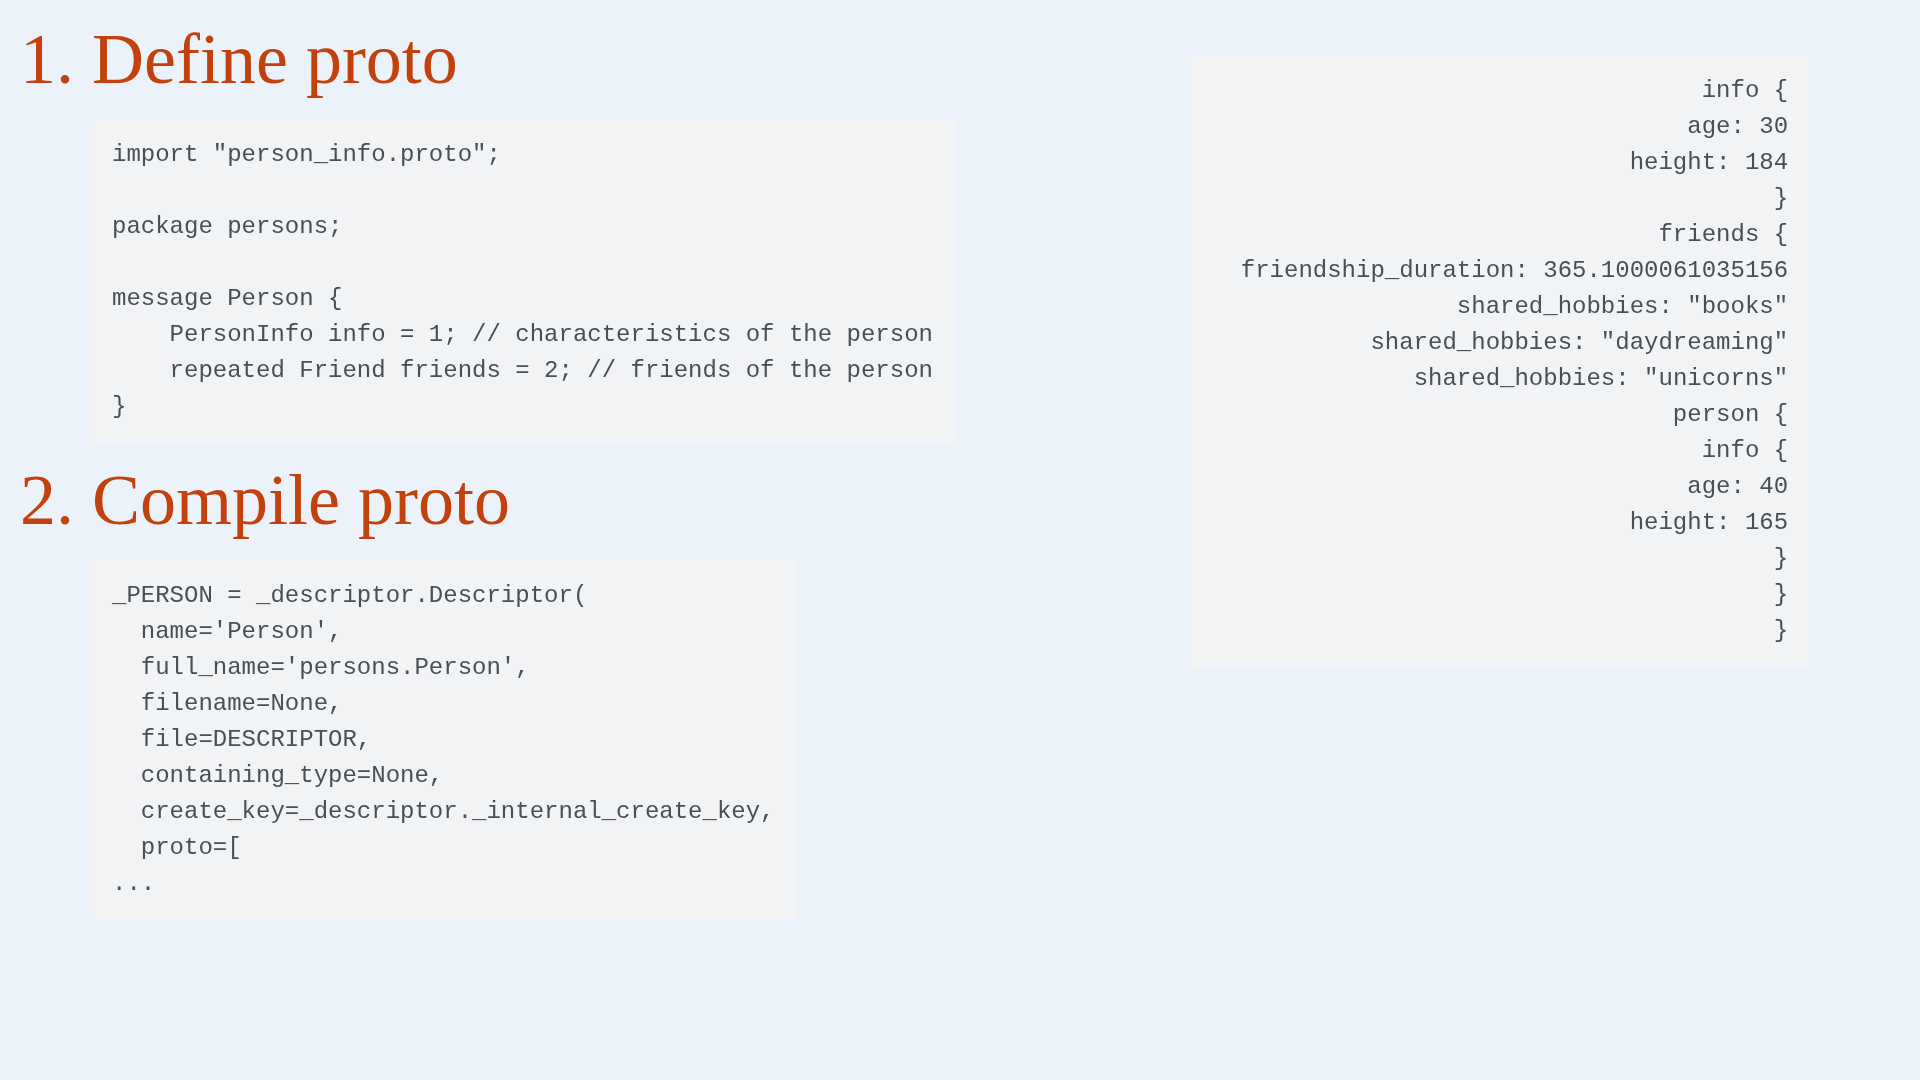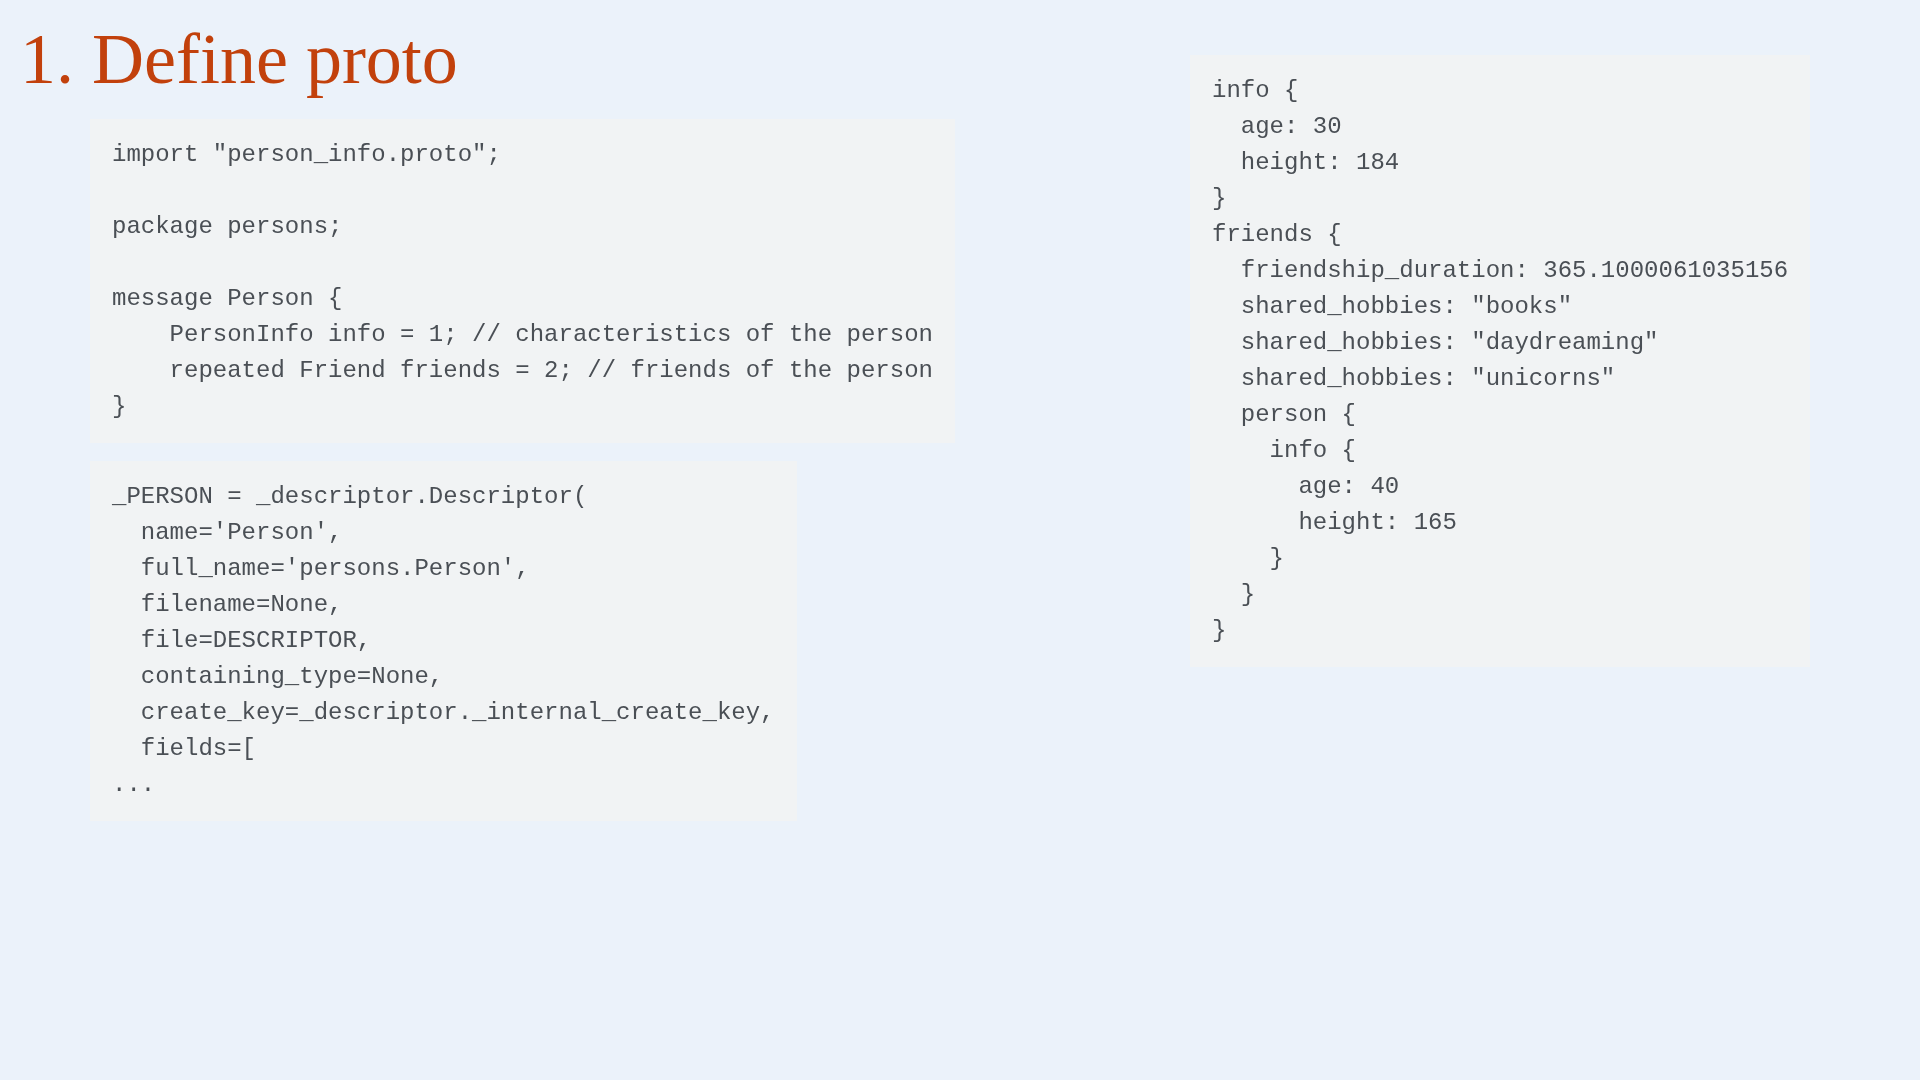--- a/index.html
+++ b/index.html
@@ -38,44 +38,46 @@
     color: #4a4f55;
     padding: 18px 22px;
     white-space: pre;
     display: inline-block;
     margin-left: 70px;
     margin-bottom: 18px;
   }
   .code-right {
     margin-left: 30px;
     margin-top: 35px;
+    text-align: right;
   }
 </style>
 </head>
 <body>
 
 <div class="col-left">
   <h1 class="section-heading">1. Define proto</h1>
   <pre class="code-block">import "person_info.proto";
 
 package persons;
 
 message Person {
     PersonInfo info = 1; // characteristics of the person
     repeated Friend friends = 2; // friends of the person
 }</pre>
 
+  <h1 class="section-heading">2. Compile proto</h1>
   <pre class="code-block">_PERSON = _descriptor.Descriptor(
   name='Person',
   full_name='persons.Person',
   filename=None,
   file=DESCRIPTOR,
   containing_type=None,
   create_key=_descriptor._internal_create_key,
-  fields=[
+  proto=[
 ...</pre>
 </div>
 
 <div class="col-right">
   <pre class="code-block code-right">info {
   age: 30
   height: 184
 }
 friends {
   friendship_duration: 365.1000061035156

